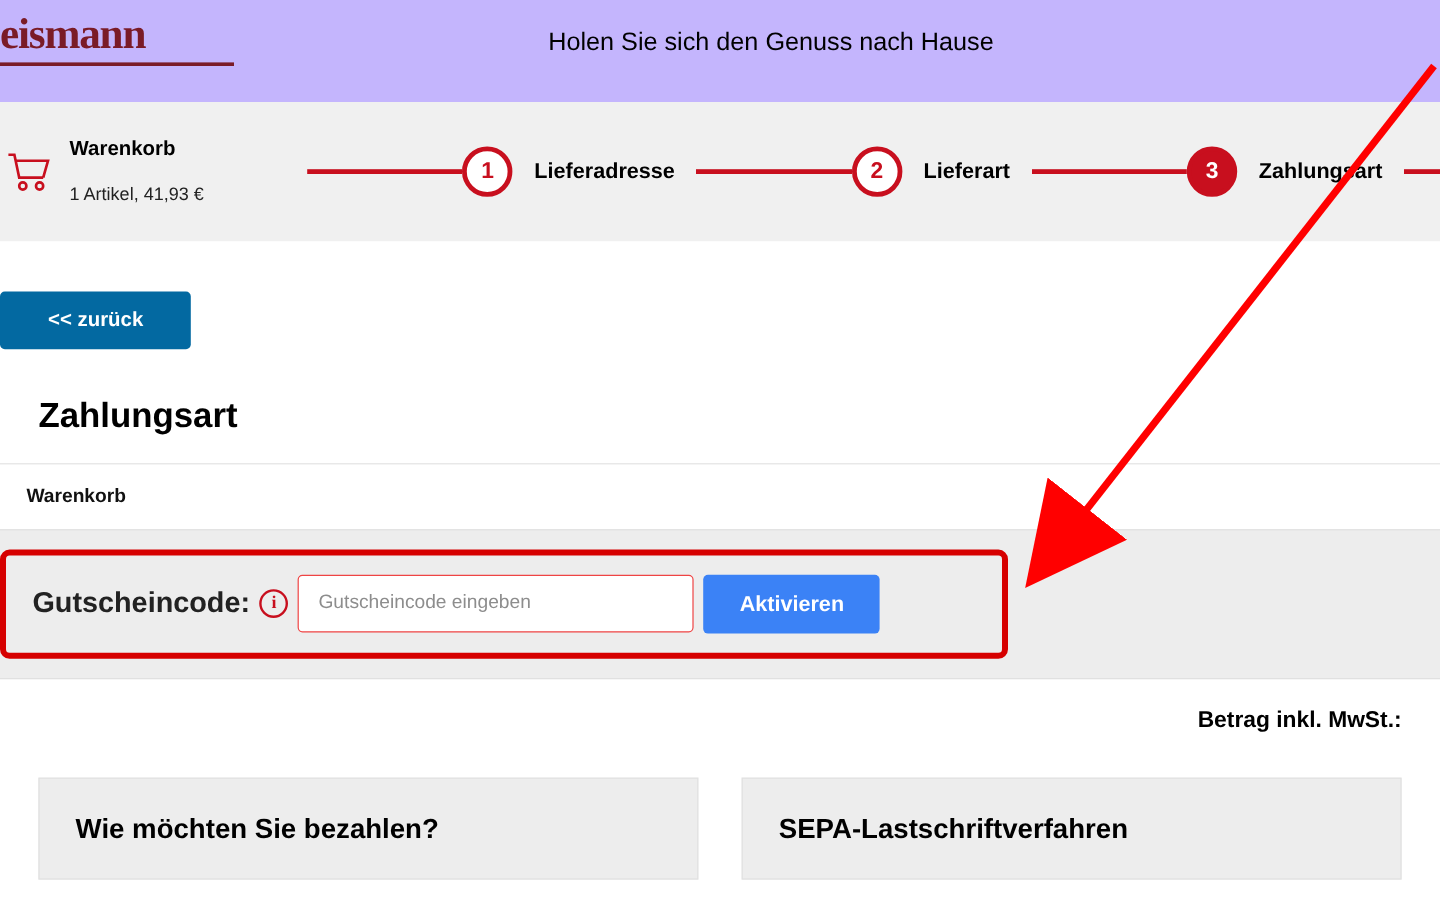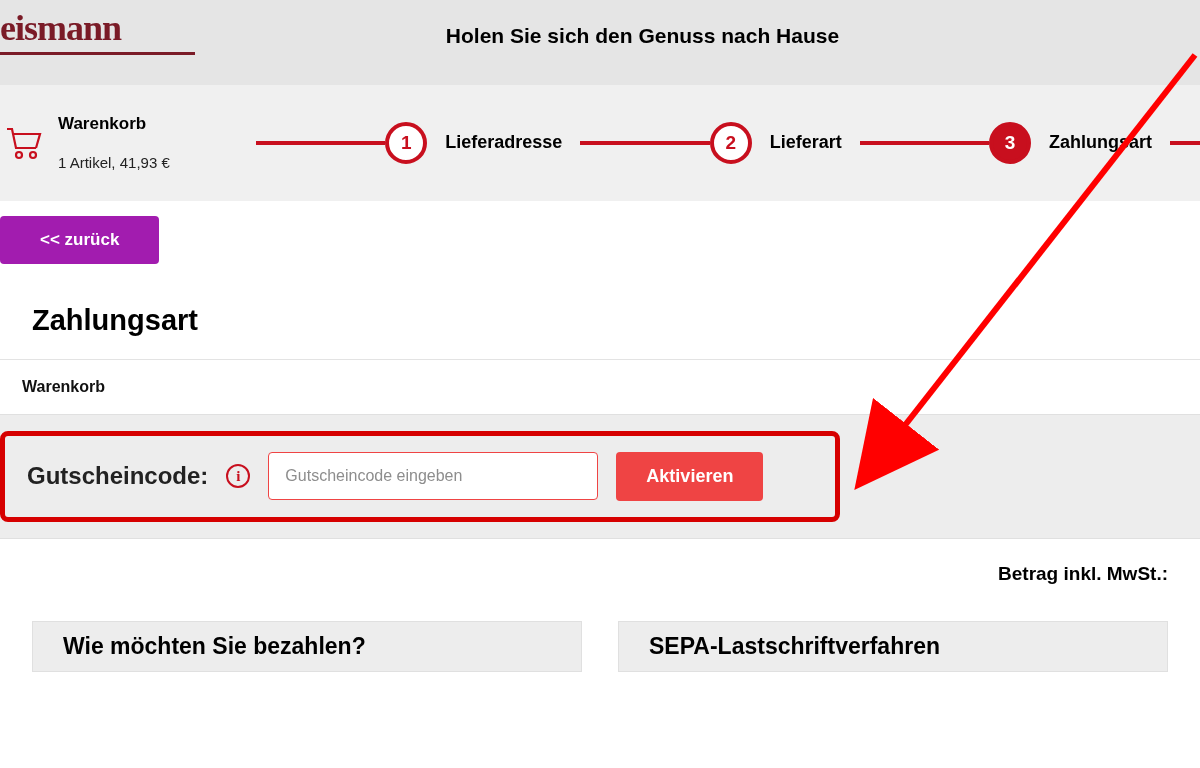--- a/index.html
+++ b/index.html
@@ -10,41 +10,41 @@
       overflow: hidden;
       background: #fff;
       color: #111;
       position: relative;
     }
 
     .header {
       display: flex;
       align-items: flex-start;
       padding: 10px 0 30px 0;
-      background: #e5e5e5;
+      background: #c4b5fd;
     }
     .logo {
       font-family: Georgia, 'Times New Roman', serif;
       font-size: 36px;
       font-weight: 600;
       color: #7a1b27;
       letter-spacing: -1px;
       line-height: 1;
       padding-left: 0;
       position: relative;
     }
     .logo-underline {
       height: 3px;
       width: 195px;
       background: #7a1b27;
       margin-top: 6px;
     }
     .tagline {
       font-size: 21px;
-      font-weight: 700;
+      font-weight: 400;
       text-align: center;
       flex: 1;
       margin-left: -110px;
       margin-top: 14px;
       color: #000;
     }
 
     .progress-bar {
       background: #f0f0f0;
       display: flex;
@@ -98,22 +98,22 @@
     }
     .step-label {
       font-weight: 700;
       font-size: 18px;
       margin: 0 18px;
       flex: 0 0 auto;
       color: #000;
     }
 
     .btn-back {
-      margin: 15px 0 30px 0;
-      background: #a21caf;
+      margin: 42px 0 30px 0;
+      background: #0369a1;
       border: none;
       color: #fff;
       font-size: 17px;
       font-weight: 800;
       padding: 14px 40px;
       border-radius: 4px;
       cursor: pointer;
       display: inline-block;
     }
 
@@ -141,21 +141,21 @@
       border-top: 1px solid #e0e0e0;
       border-bottom: 1px solid #e0e0e0;
       padding: 16px 32px;
     }
     .coupon-highlight {
       border: 5px solid #d60000;
       border-radius: 8px;
       padding: 16px 22px;
       display: flex;
       align-items: center;
-      gap: 18px;
+      gap: 8px;
       max-width: 840px;
     }
     .coupon-label {
       font-size: 24px;
       font-weight: 800;
       color: #222;
     }
     .info-icon {
       width: 24px; height: 24px;
       border: 2.5px solid #c80f1e;
@@ -172,21 +172,21 @@
       flex: 1;
       max-width: 330px;
       border: 1px solid #ef4444;
       border-radius: 4px;
       padding: 14px 16px;
       font-size: 16px;
       color: #4d7c0f;
     }
     .coupon-input::placeholder { color: #8d8d8d; }
     .btn-activate {
-      background: #ef4444;
+      background: #3b82f6;
       border: none;
       color: #fff;
       font-weight: 800;
       font-size: 18px;
       padding: 14px 30px;
       border-radius: 4px;
       cursor: pointer;
     }
 
     .total-row {
@@ -199,21 +199,21 @@
 
     .cards {
       display: flex;
       gap: 36px;
       padding: 12px 32px 0 32px;
     }
     .card {
       flex: 1;
       background: #ededed;
       border: 1px solid #e0e0e0;
-      padding: 11px 30px;
+      padding: 28px 30px;
     }
     .card-title {
       font-size: 23px;
       font-weight: 800;
       color: #000;
     }
 
     
     .arrow-overlay {
       position: absolute;

